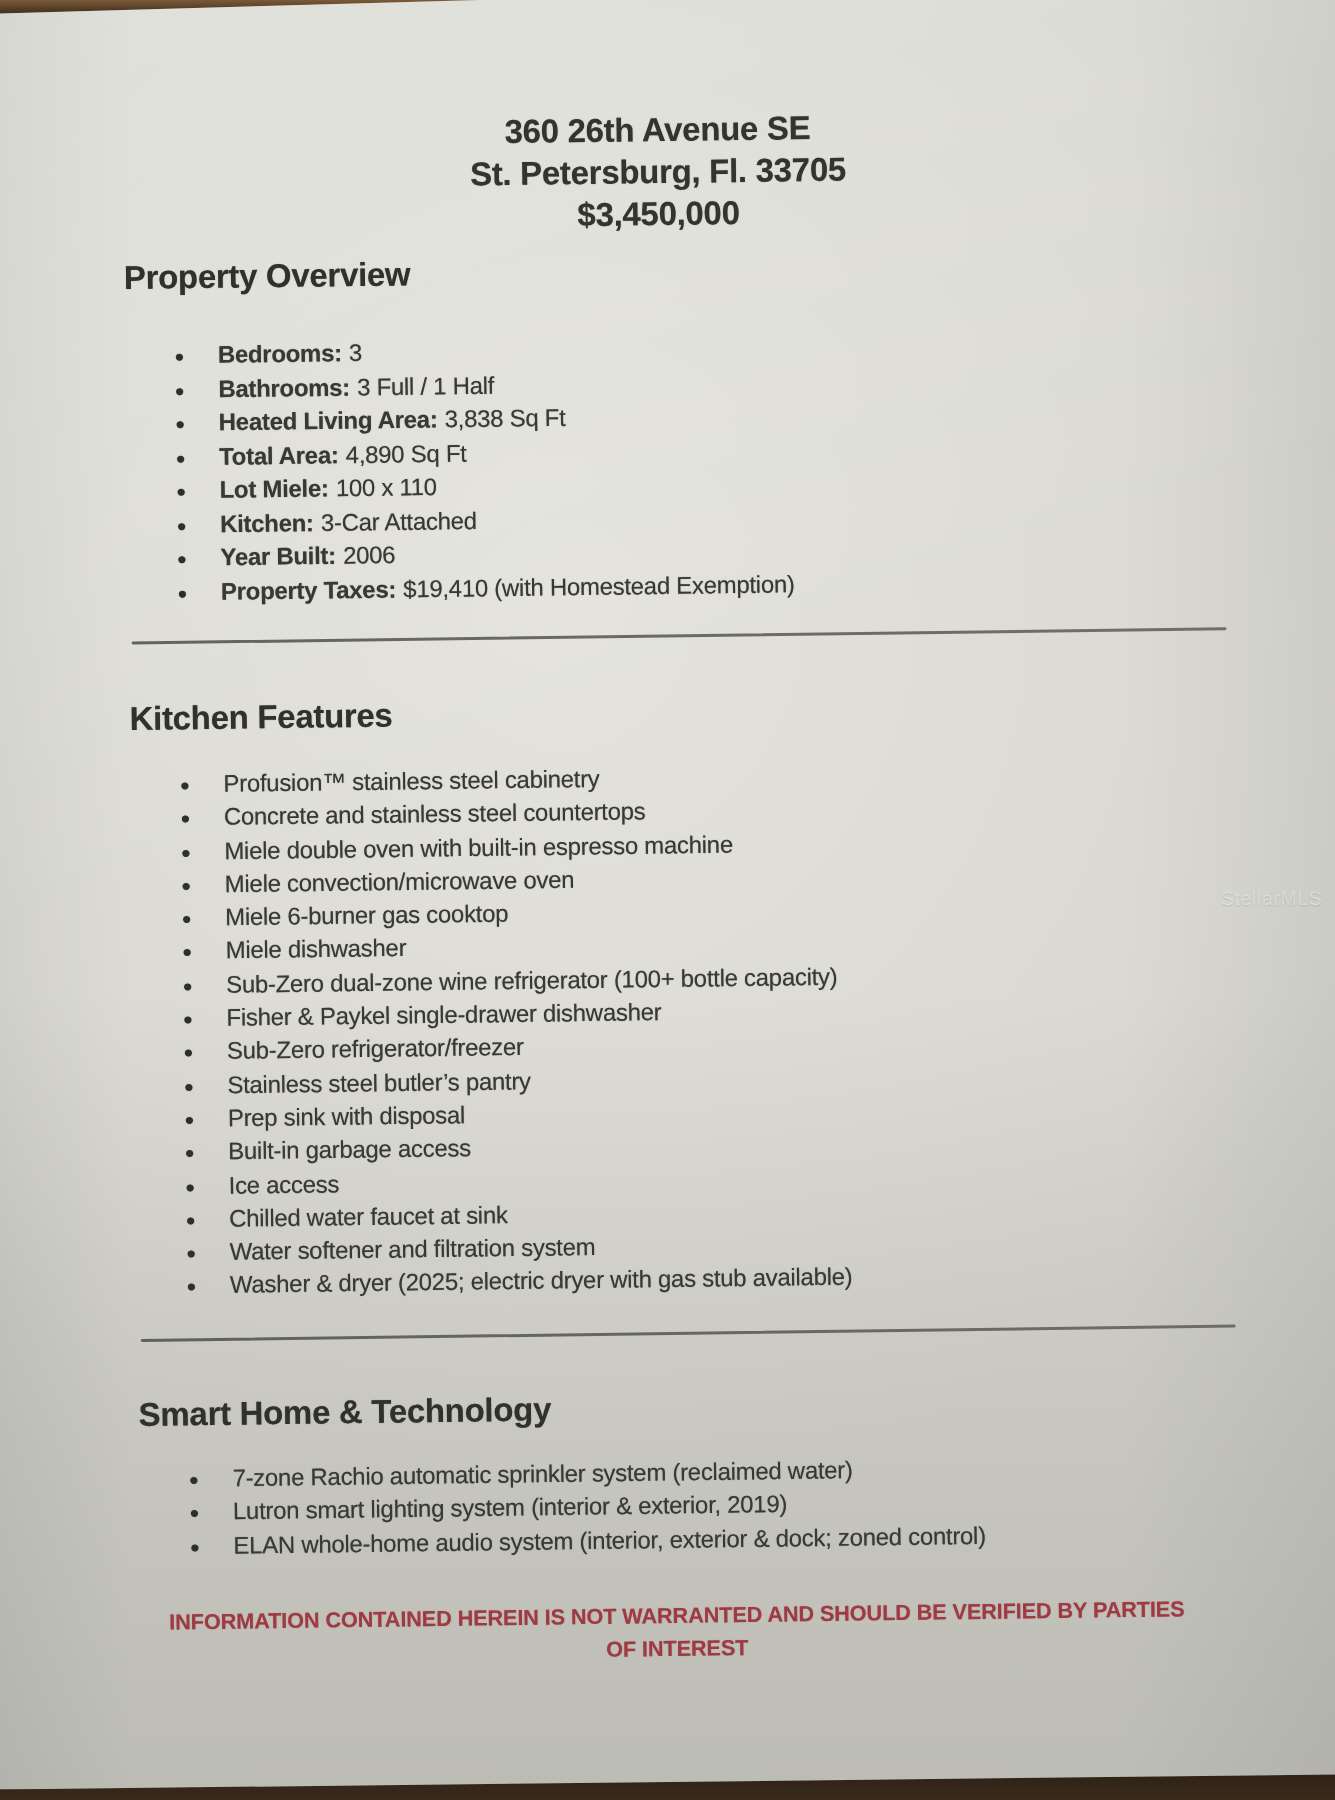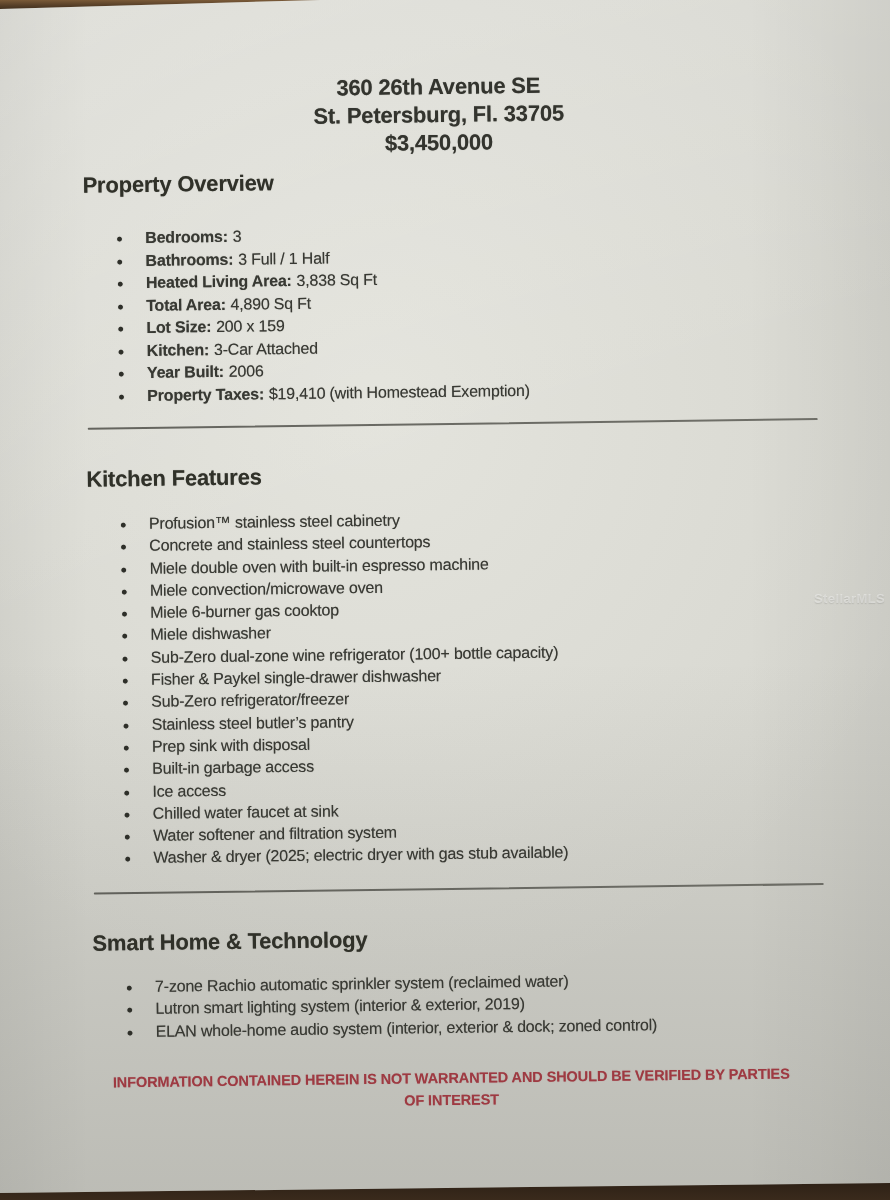--- a/index.html
+++ b/index.html
@@ -75,21 +75,21 @@
     margin: 28px 95px 0 95px;
     text-align: center;
     font-size: 14.5px; font-weight: 700; line-height: 22px;
     color: #9e3a42;
     text-shadow: 0 0 0.7px rgba(158,58,66,0.5);
     letter-spacing: -0.1px;
   }
 
   .watermark {
     position: absolute; left: 814px; top: 591px;
-    font-size: 13px; font-weight: 700; letter-spacing: 0.4px;
+    font-size: 13px; font-weight: 400; letter-spacing: 0.4px;
     color: rgba(255,255,255,0.38);
     text-shadow: 0 1px 1px rgba(120,120,115,0.25);
   }
 </style>
 </head>
 <body>
 
 <div class="photo">
   <div class="paper">
 
@@ -103,21 +103,21 @@
         <div>$3,450,000</div>
       </div>
 
       <h1 class="section-title st-1">Property Overview</h1>
 
       <ul class="blist ov">
         <li><span class="blt">●</span><span class="lbl">Bedrooms:</span><span class="val">3</span></li>
         <li><span class="blt">●</span><span class="lbl">Bathrooms:</span><span class="val">3 Full / 1 Half</span></li>
         <li><span class="blt">●</span><span class="lbl">Heated Living Area:</span><span class="val">3,838 Sq Ft</span></li>
         <li><span class="blt">●</span><span class="lbl">Total Area:</span><span class="val">4,890 Sq Ft</span></li>
-        <li><span class="blt">●</span><span class="lbl">Lot Size:</span><span class="val">200 x 159</span></li>
+        <li><span class="blt">●</span><span class="lbl">Lot Miele:</span><span class="val">100 x 110</span></li>
         <li><span class="blt">●</span><span class="lbl">Kitchen:</span><span class="val">3-Car Attached</span></li>
         <li><span class="blt">●</span><span class="lbl">Year Built:</span><span class="val">2006</span></li>
         <li><span class="blt">●</span><span class="lbl">Property Taxes:</span><span class="val">$19,410 (with Homestead Exemption)</span></li>
       </ul>
 
       <div class="divider dv-1"></div>
 
       <h1 class="section-title st-2">Kitchen Features</h1>
 
       <ul class="blist kit">

